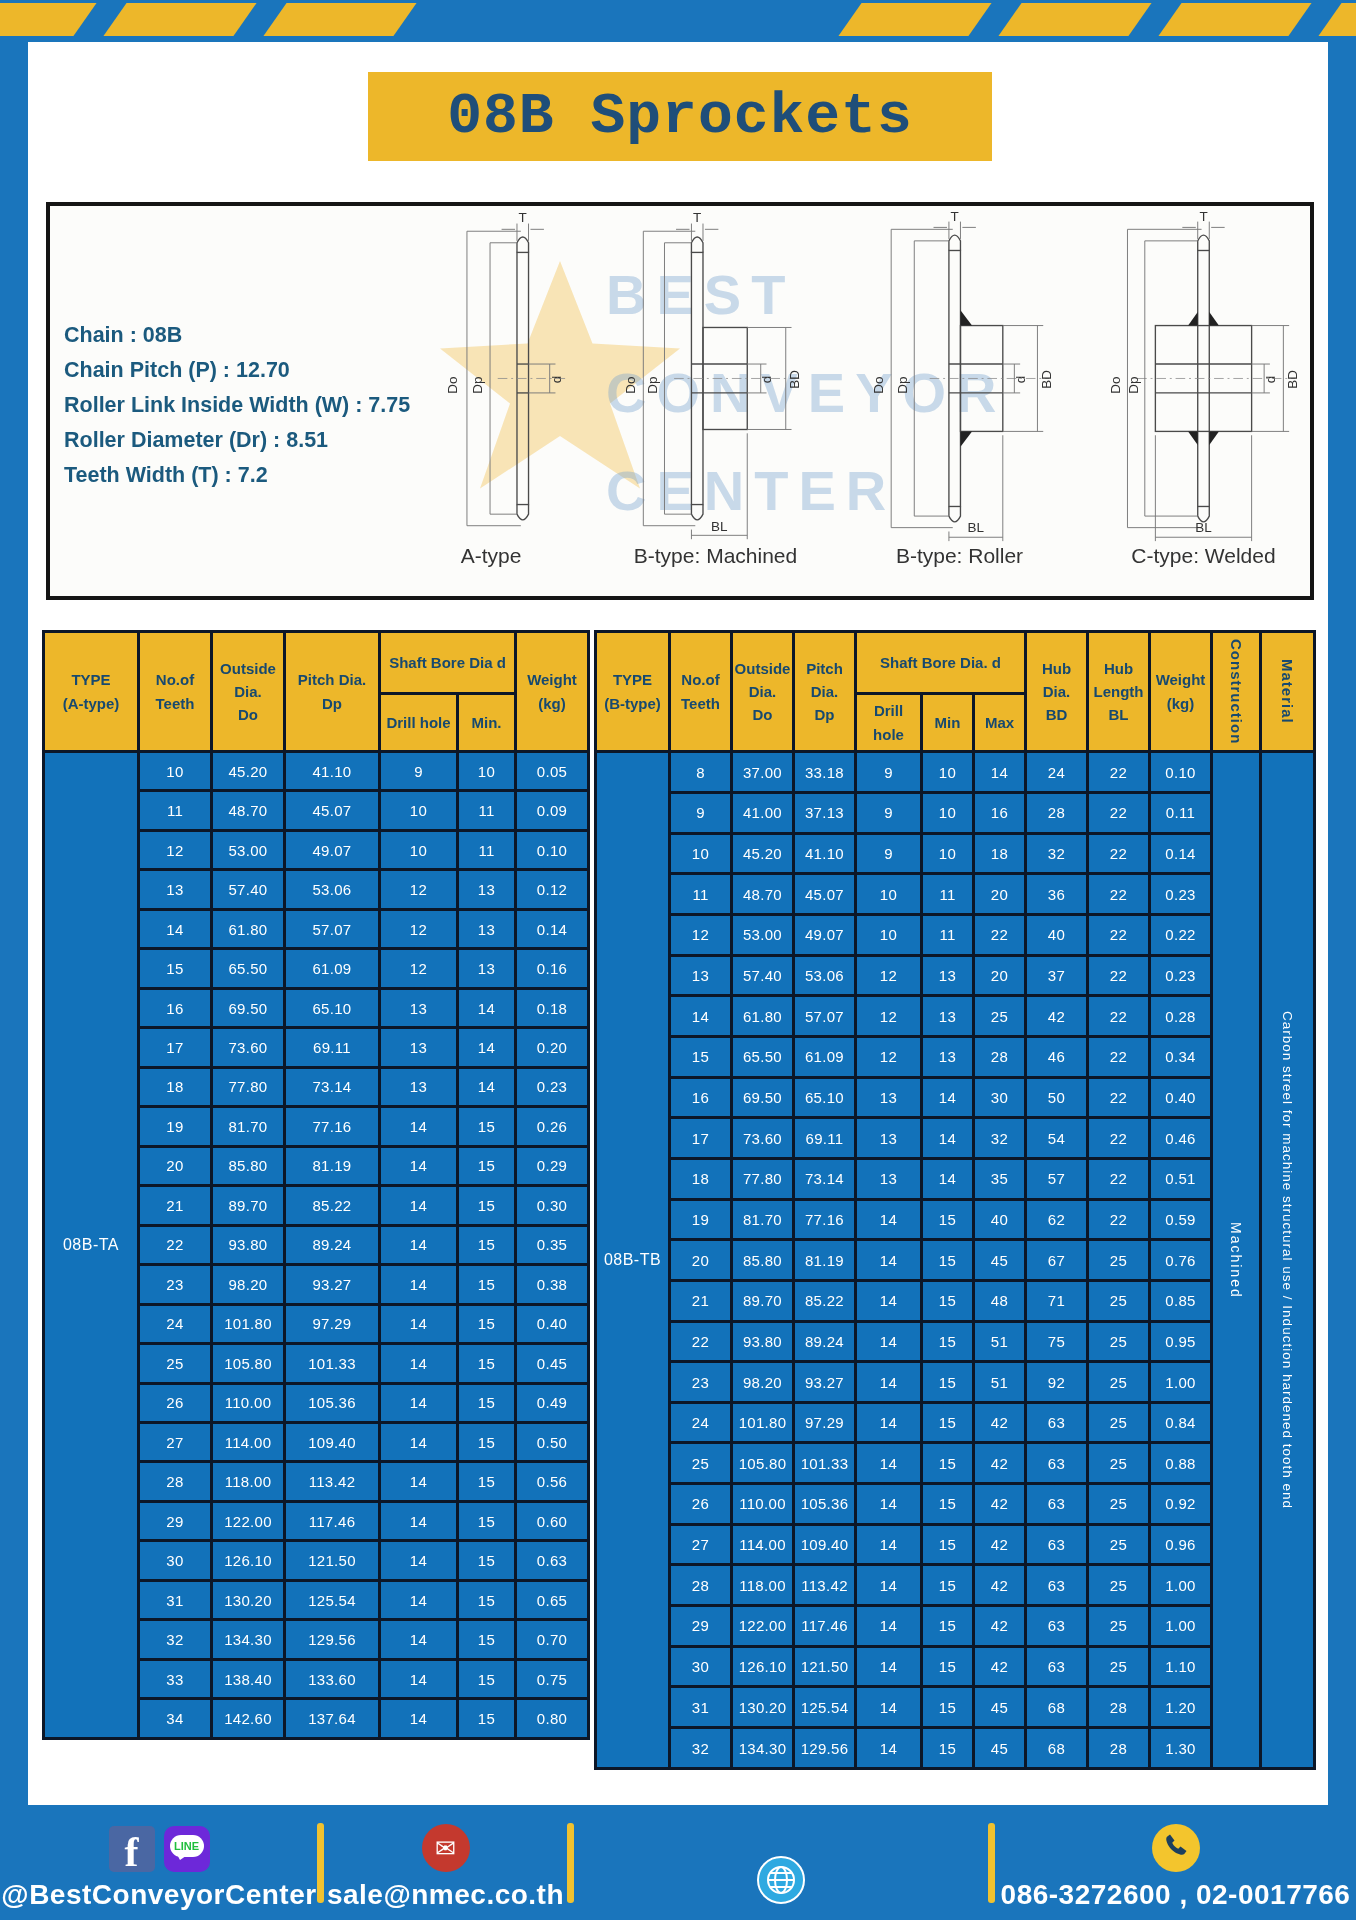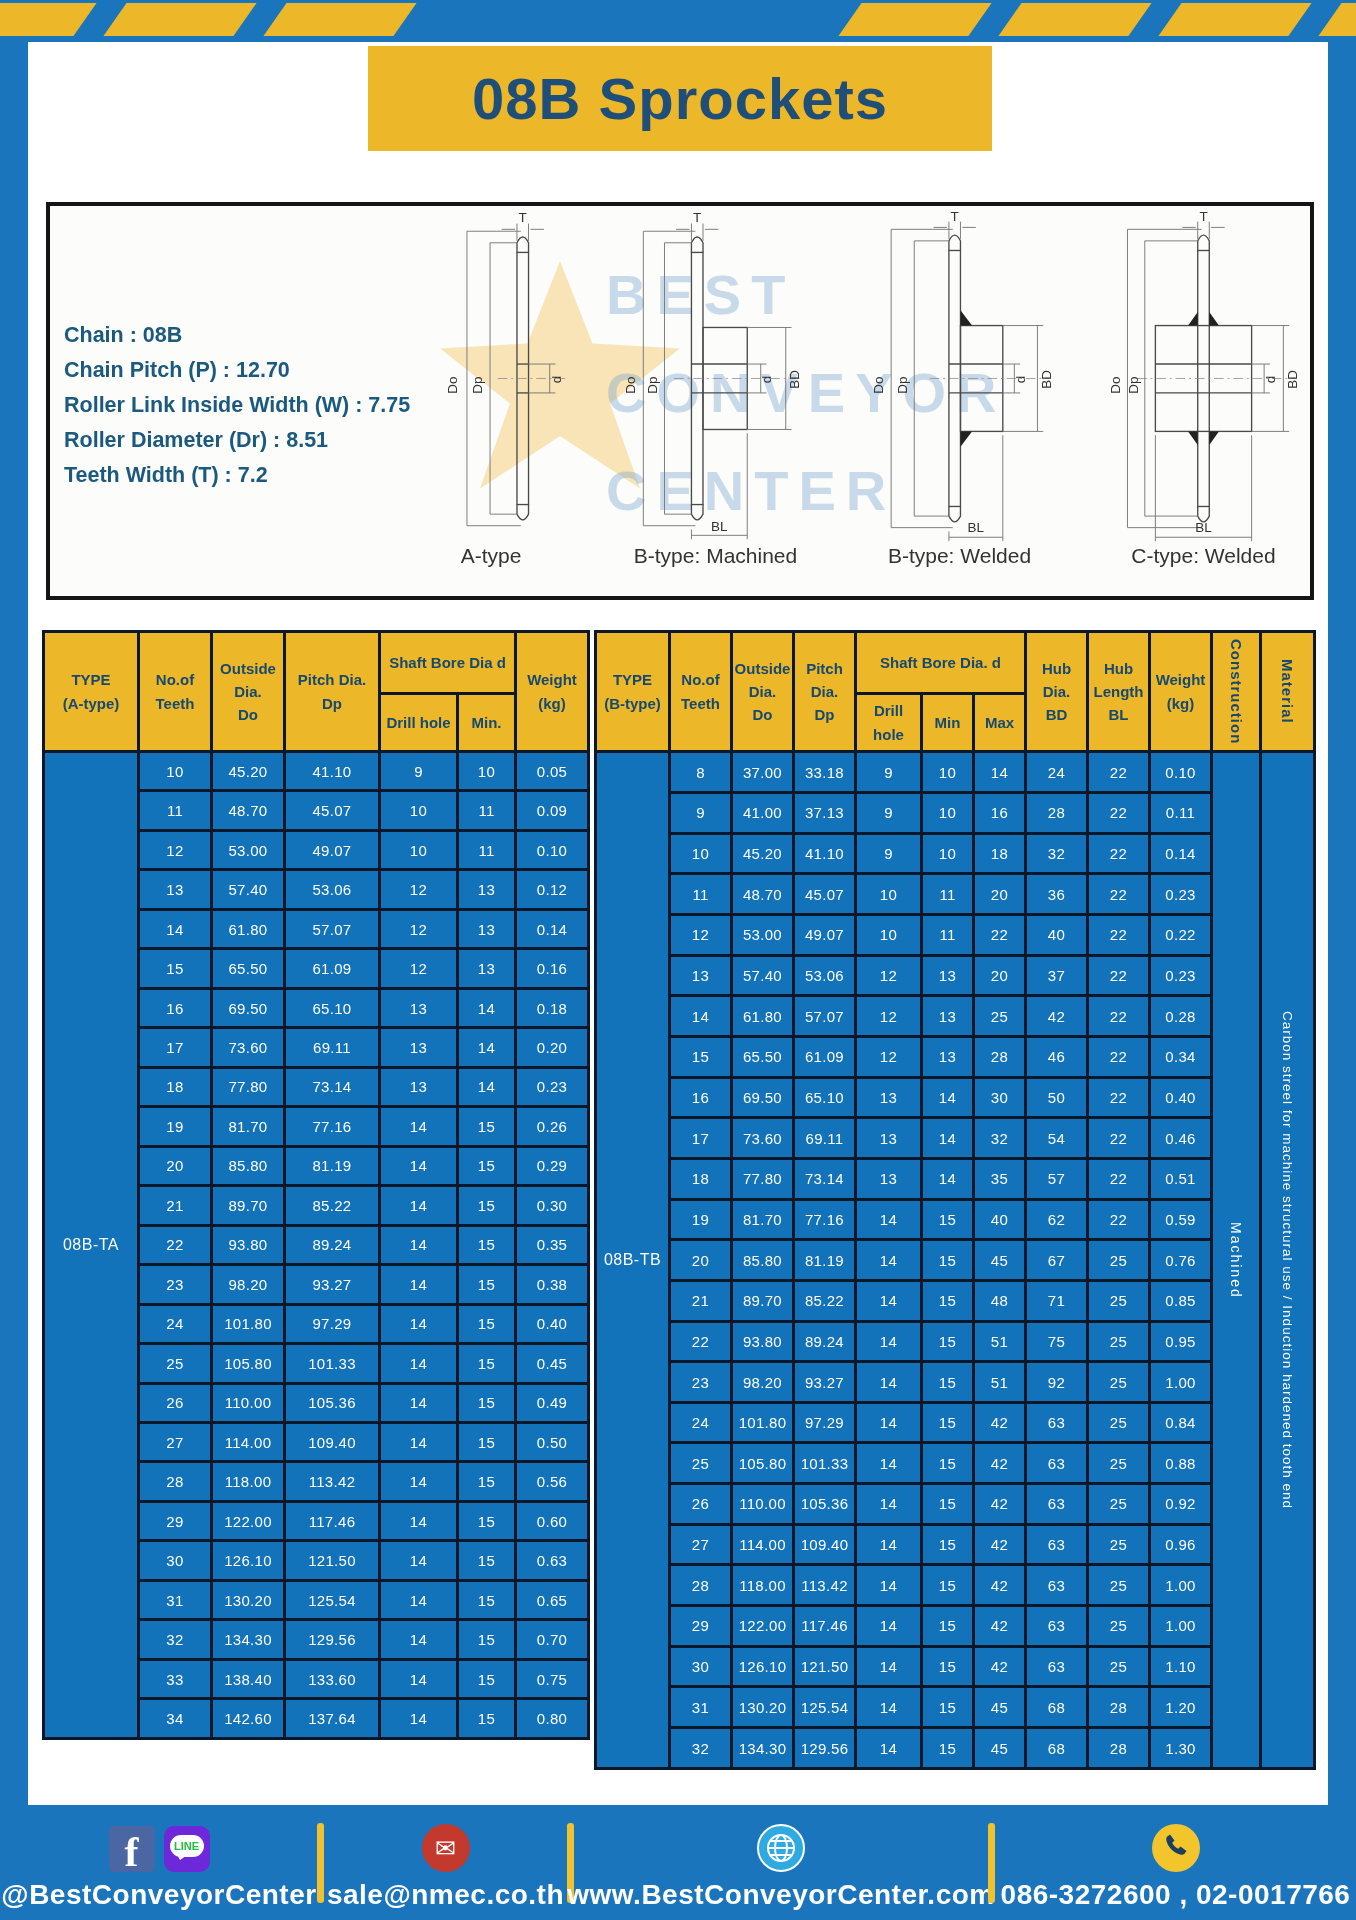--- a/index.html
+++ b/index.html
@@ -3,21 +3,21 @@
 <meta charset="utf-8">
 <style>
   html,body{margin:0;padding:0;}
   body{width:1356px;height:1920px;font-family:"Liberation Sans",sans-serif;}
   .page{position:relative;width:1356px;height:1920px;background:#1a75bc;overflow:hidden;}
   .white-area{position:absolute;left:28px;top:42px;width:1300px;height:1763px;background:#ffffff;}
   
   .topbar{position:absolute;left:0;top:0;width:1356px;height:42px;overflow:hidden;}
   .stripe{position:absolute;top:3px;height:33px;width:130px;background:#edb72a;transform:skewX(-35deg);}
   
-  .title-box{position:absolute;left:368px;top:46px;width:624px;height:105px;background:#edb72a;display:flex;align-items:center;justify-content:center;}
+  .title-box{position:absolute;left:368px;top:72px;width:624px;height:89px;background:#edb72a;display:flex;align-items:center;justify-content:center;font-family:Liberation Mono, monospace;}
   .title-box h1{margin:0;font-size:58px;font-weight:bold;color:#1f4e79;letter-spacing:1px;}
   
   .panel{position:absolute;left:46px;top:202px;width:1268px;height:398px;background:#fcfcfa;border:4px solid #151515;box-sizing:border-box;}
   .specs{position:absolute;left:14px;top:112px;width:400px;color:#1b5a7e;font-size:21.5px;font-weight:bold;line-height:35px;}
   .wm-star{position:absolute;left:385px;top:55px;width:250px;height:250px;background:rgba(242,190,70,.38);
     clip-path:polygon(50% 0%,63% 33%,98% 35%,70% 57%,82% 91%,50% 70%,18% 91%,30% 57%,2% 35%,37% 33%);pointer-events:none;}
   .wm-text{position:absolute;left:556px;top:40px;font-size:56px;font-weight:800;line-height:98px;letter-spacing:10px;
     color:rgba(115,160,205,.38);pointer-events:none;white-space:pre-line;}
   .diagrams{position:absolute;left:358px;top:6px;width:898px;height:384px;display:flex;justify-content:space-between;}
   .diagram{display:flex;flex-direction:column;align-items:center;}
@@ -192,21 +192,21 @@
           <text transform="rotate(-90 173 174)" x="173" y="174" text-anchor="middle">d</text>
           <line class="dim" x1="186" y1="118" x2="186" y2="228"></line>
           <line class="dim" x1="150" y1="118" x2="192" y2="118"></line>
             <line class="dim" x1="150" y1="228" x2="192" y2="228"></line>
           <text transform="rotate(-90 200 174)" x="200" y="174" text-anchor="middle">BD</text>
           <line class="dim" x1="94" y1="332" x2="94" y2="342"></line>
             <line class="dim" x1="150" y1="232" x2="150" y2="342"></line>
           <line class="dim" x1="94" y1="338" x2="150" y2="338"></line>
           <text x="122" y="333" text-anchor="middle">BL</text>
         </svg>
-        <div class="caption">B-type: Welded</div>
+        <div class="caption">B-type: Roller</div>
       </div>
 
       <div class="diagram">
         <svg class="diag" viewBox="0 0 210 345" width="205">
           <rect x="55" y="118" width="100" height="110"></rect>
           <path d="M99 40 L99 30 Q105 18 111 30 L111 40"></path>
           <rect x="99" y="40" width="12" height="266"></rect>
           <path d="M99 306 L99 316 Q105 328 111 316 L111 306"></path>
           <polygon class="weld" points="99,118 99,104 89,118"></polygon>
           <polygon class="weld" points="111,118 111,104 121,118"></polygon>
@@ -837,21 +837,20 @@
       <div class="ficons">
         <svg width="48" height="48" viewBox="0 0 48 48">
           <circle cx="24" cy="24" r="23" fill="#2ea9e1" stroke="#ffffff" stroke-width="2"></circle>
           <circle cx="24" cy="24" r="13" fill="none" stroke="#ffffff" stroke-width="2"></circle>
           <ellipse cx="24" cy="24" rx="6" ry="13" fill="none" stroke="#ffffff" stroke-width="2"></ellipse>
           <line x1="11" y1="24" x2="37" y2="24" stroke="#ffffff" stroke-width="2"></line>
           <line x1="13" y1="17" x2="35" y2="17" stroke="#ffffff" stroke-width="2"></line>
           <line x1="13" y1="31" x2="35" y2="31" stroke="#ffffff" stroke-width="2"></line>
         </svg>
       </div>
-      <div class="flabel">www.BestConveyorCenter.com</div>
     </div>
     <div class="divider" style="left:988px"></div>
     <div class="fgroup" style="left:995px;width:361px">
       <div class="ficons">
         <div class="icon-phone">
           <svg width="30" height="30" viewBox="0 0 40 40">
             <path d="M31 28c-3 3-12-1-17-6s-9-14-6-17l4-3 6 8-3 3c1 3 5 7 8 8l3-3 8 6z" fill="#1d3f5e"></path>
           </svg>
         </div>
       </div>

